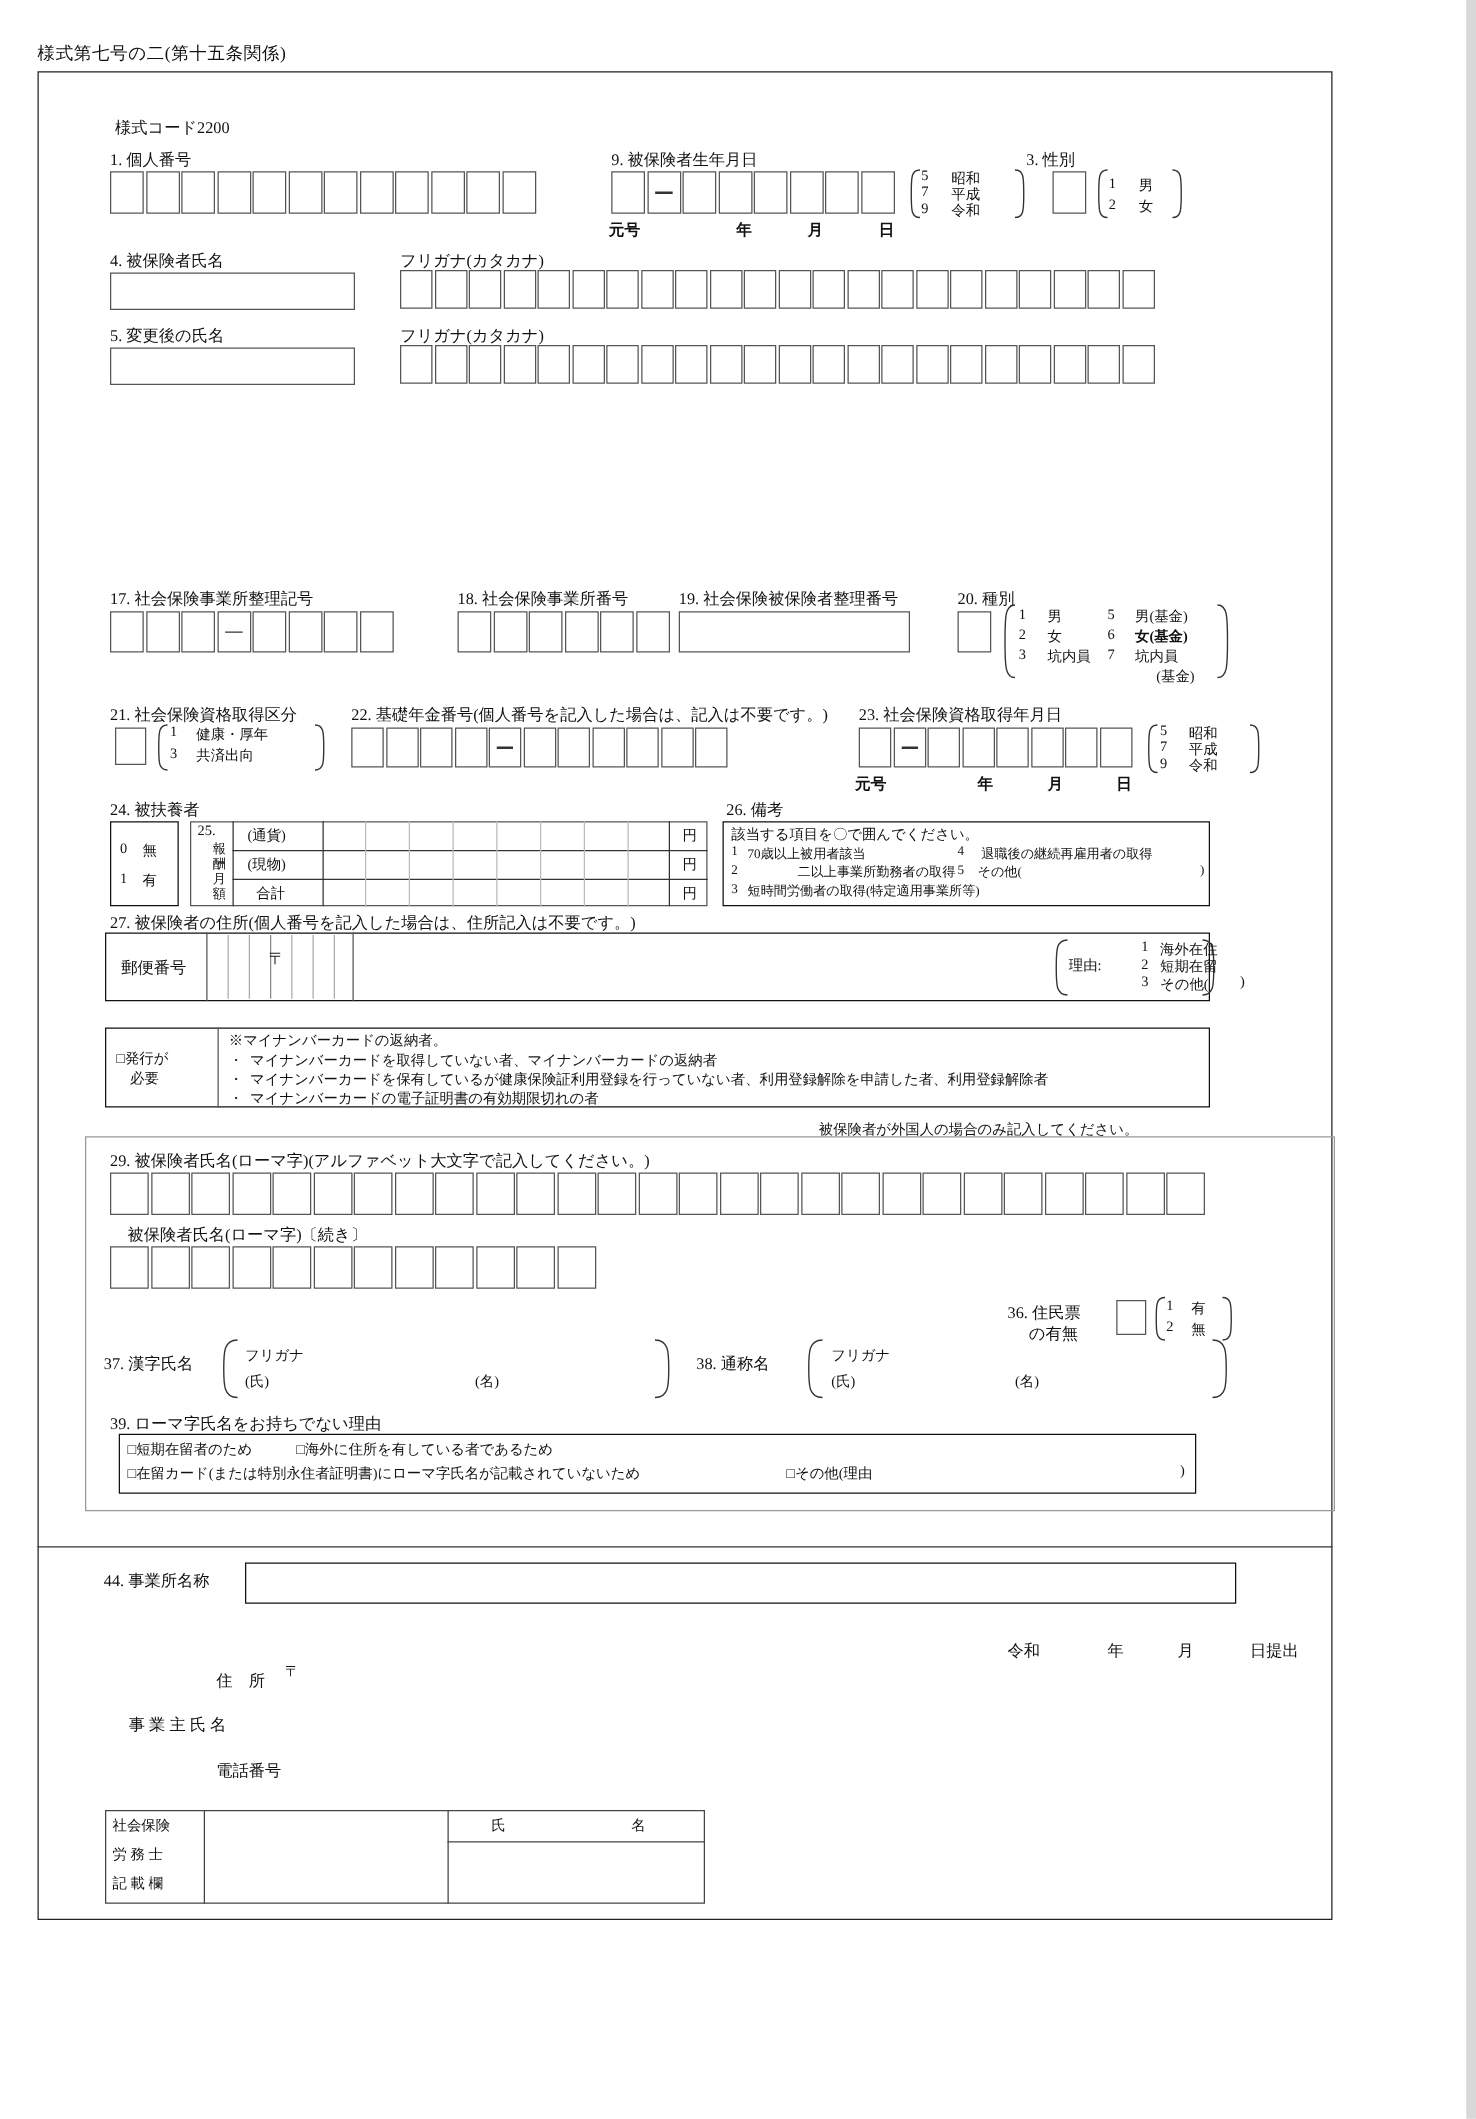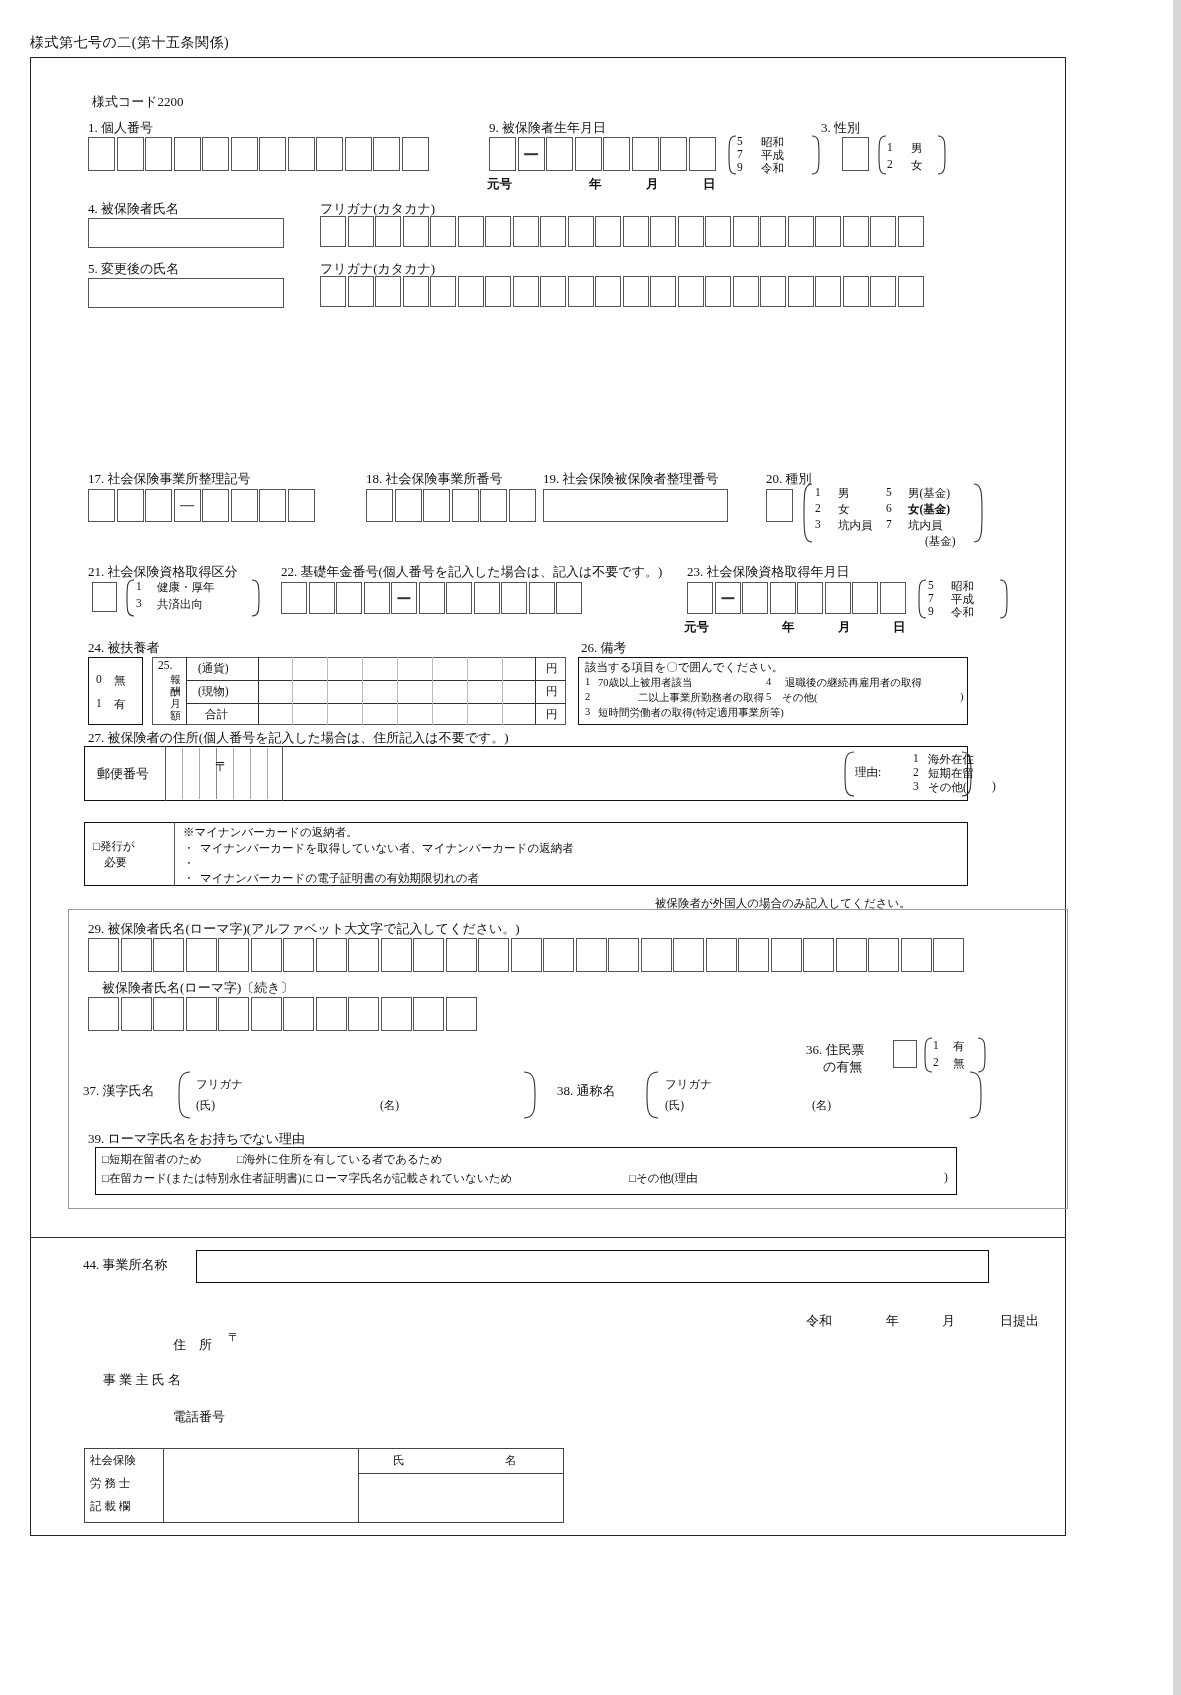--- a/index.html
+++ b/index.html
@@ -351,20 +351,21 @@
   <div class="abs t11" style="left:992px; top:780px;">)</div>
 
   <div class="thickbox" style="left:84px; top:822px; width:884px; height:64px;"></div>
   <div class="vline" style="left:174px; top:822px; height:64px; background:#555;"></div>
   <div class="abs t11" style="left:93px; top:839px;text-align:right;">□発行が</div>
   <div class="abs t11" style="left:104px; top:855px;">必要</div>
   <div class="abs t11" style="left:183px; top:825px;">※マイナンバーカードの返納者。</div>
   <div class="abs t11" style="left:183px; top:841px;">・</div>
   <div class="abs t11" style="left:200px; top:841px;">マイナンバーカードを取得していない者、マイナンバーカードの返納者</div>
   <div class="abs t11" style="left:183px; top:856px;">・</div>
+  <div class="abs t11" style="left:200px; top:856px;">マイナンバーカードを保有しているが健康保険証利用登録を行っていない者、利用登録解除を申請した者、利用登録解除者</div>
   <div class="abs t11" style="left:183px; top:871px;">・</div>
   <div class="abs t11" style="left:200px; top:871px;">マイナンバーカードの電子証明書の有効期限切れの者</div>
 
   <div class="abs t11" style="left:655px; top:896px;">被保険者が外国人の場合のみ記入してください。</div>
   <div class="abs" style="left:68px; top:909px; width:1000px; height:300px; border:1px solid #999;"></div>
 
   <div class="abs t" style="left:88px; top:920px;">29. 被保険者氏名(ローマ字)(アルファベット大文字で記入してください。)</div>
   <div class="cells" style="left:88px; top:938px;">
     <div class="cell" style="width:31px;height:34px;"></div>
     <div class="cell" style="width:31px;height:34px;"></div>

